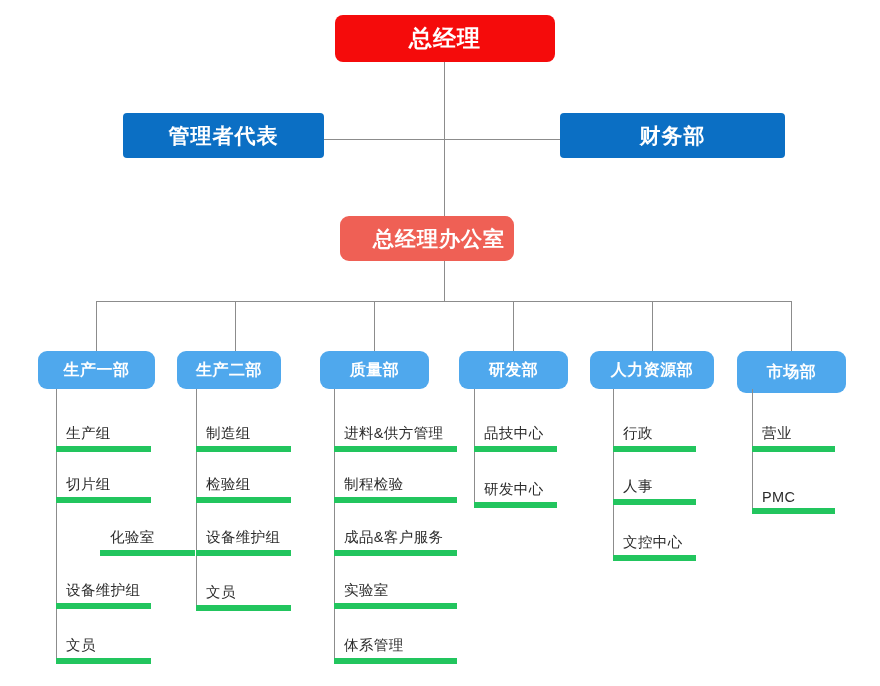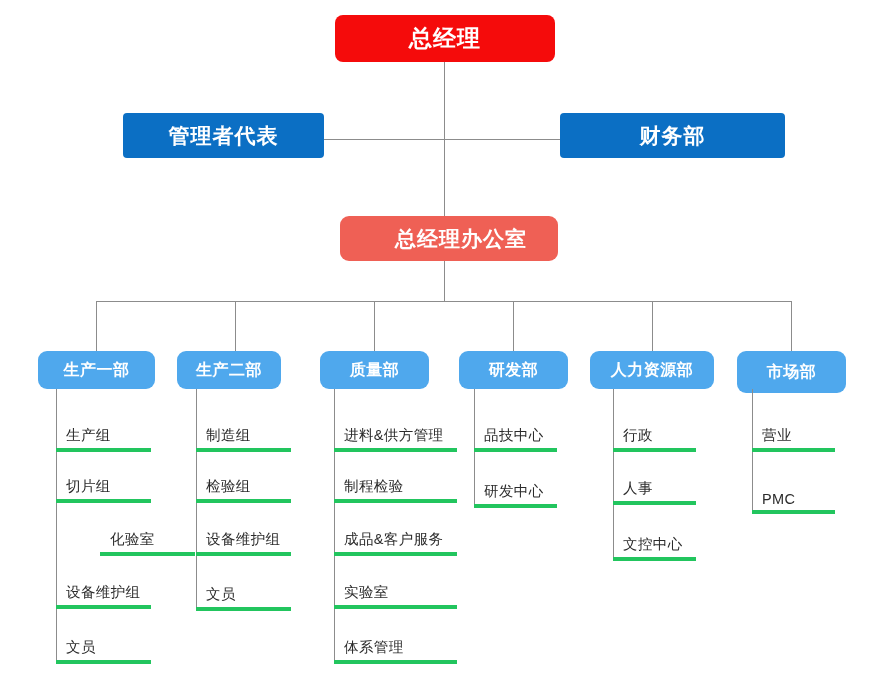--- a/index.html
+++ b/index.html
@@ -70,21 +70,21 @@
     border-radius: 9px;
     font-size: 16px;
     font-weight: bold;
     letter-spacing: 0.5px;
   }
 
   
   .leaf {
     position: absolute;
     box-sizing: border-box;
-    border-bottom: 4px solid #22c55e;
+    border-bottom: 6px solid #22c55e;
     color: #2b2b2b;
     font-size: 14.5px;
     display: flex;
     align-items: flex-end;
     padding-bottom: 3px;
     padding-left: 10px;
     white-space: nowrap;
     letter-spacing: 0.4px;
   }
 </style>
@@ -103,21 +103,21 @@
   <div class="hline" style="left:444px; top:139px; width:117px;"></div>
 
   <div class="node node-staff" style="left:123px; top:113px; width:201px; height:45px;">
     <span>管理者代表</span>
   </div>
 
   <div class="node node-staff" style="left:560px; top:113px; width:225px; height:45px;">
     <span>财务部</span>
   </div>
 
-  <div class="node node-office" style="left:340px; top:216px; width:218px; height:45px;padding-left:24px;">
+  <div class="node node-office" style="left:340px; top:216px; width:174px; height:45px;padding-left:24px;">
     <span>总经理办公室</span>
   </div>
 
   <div class="vline" style="left:444px; top:261px; height:40px;"></div>
 
   <div class="hline" style="left:96px; top:301px; width:696px;"></div>
 
   <div class="vline" style="left:96px;  top:301px; height:50px;"></div>
   <div class="vline" style="left:235px; top:301px; height:50px;"></div>
   <div class="vline" style="left:374px; top:301px; height:50px;"></div>

